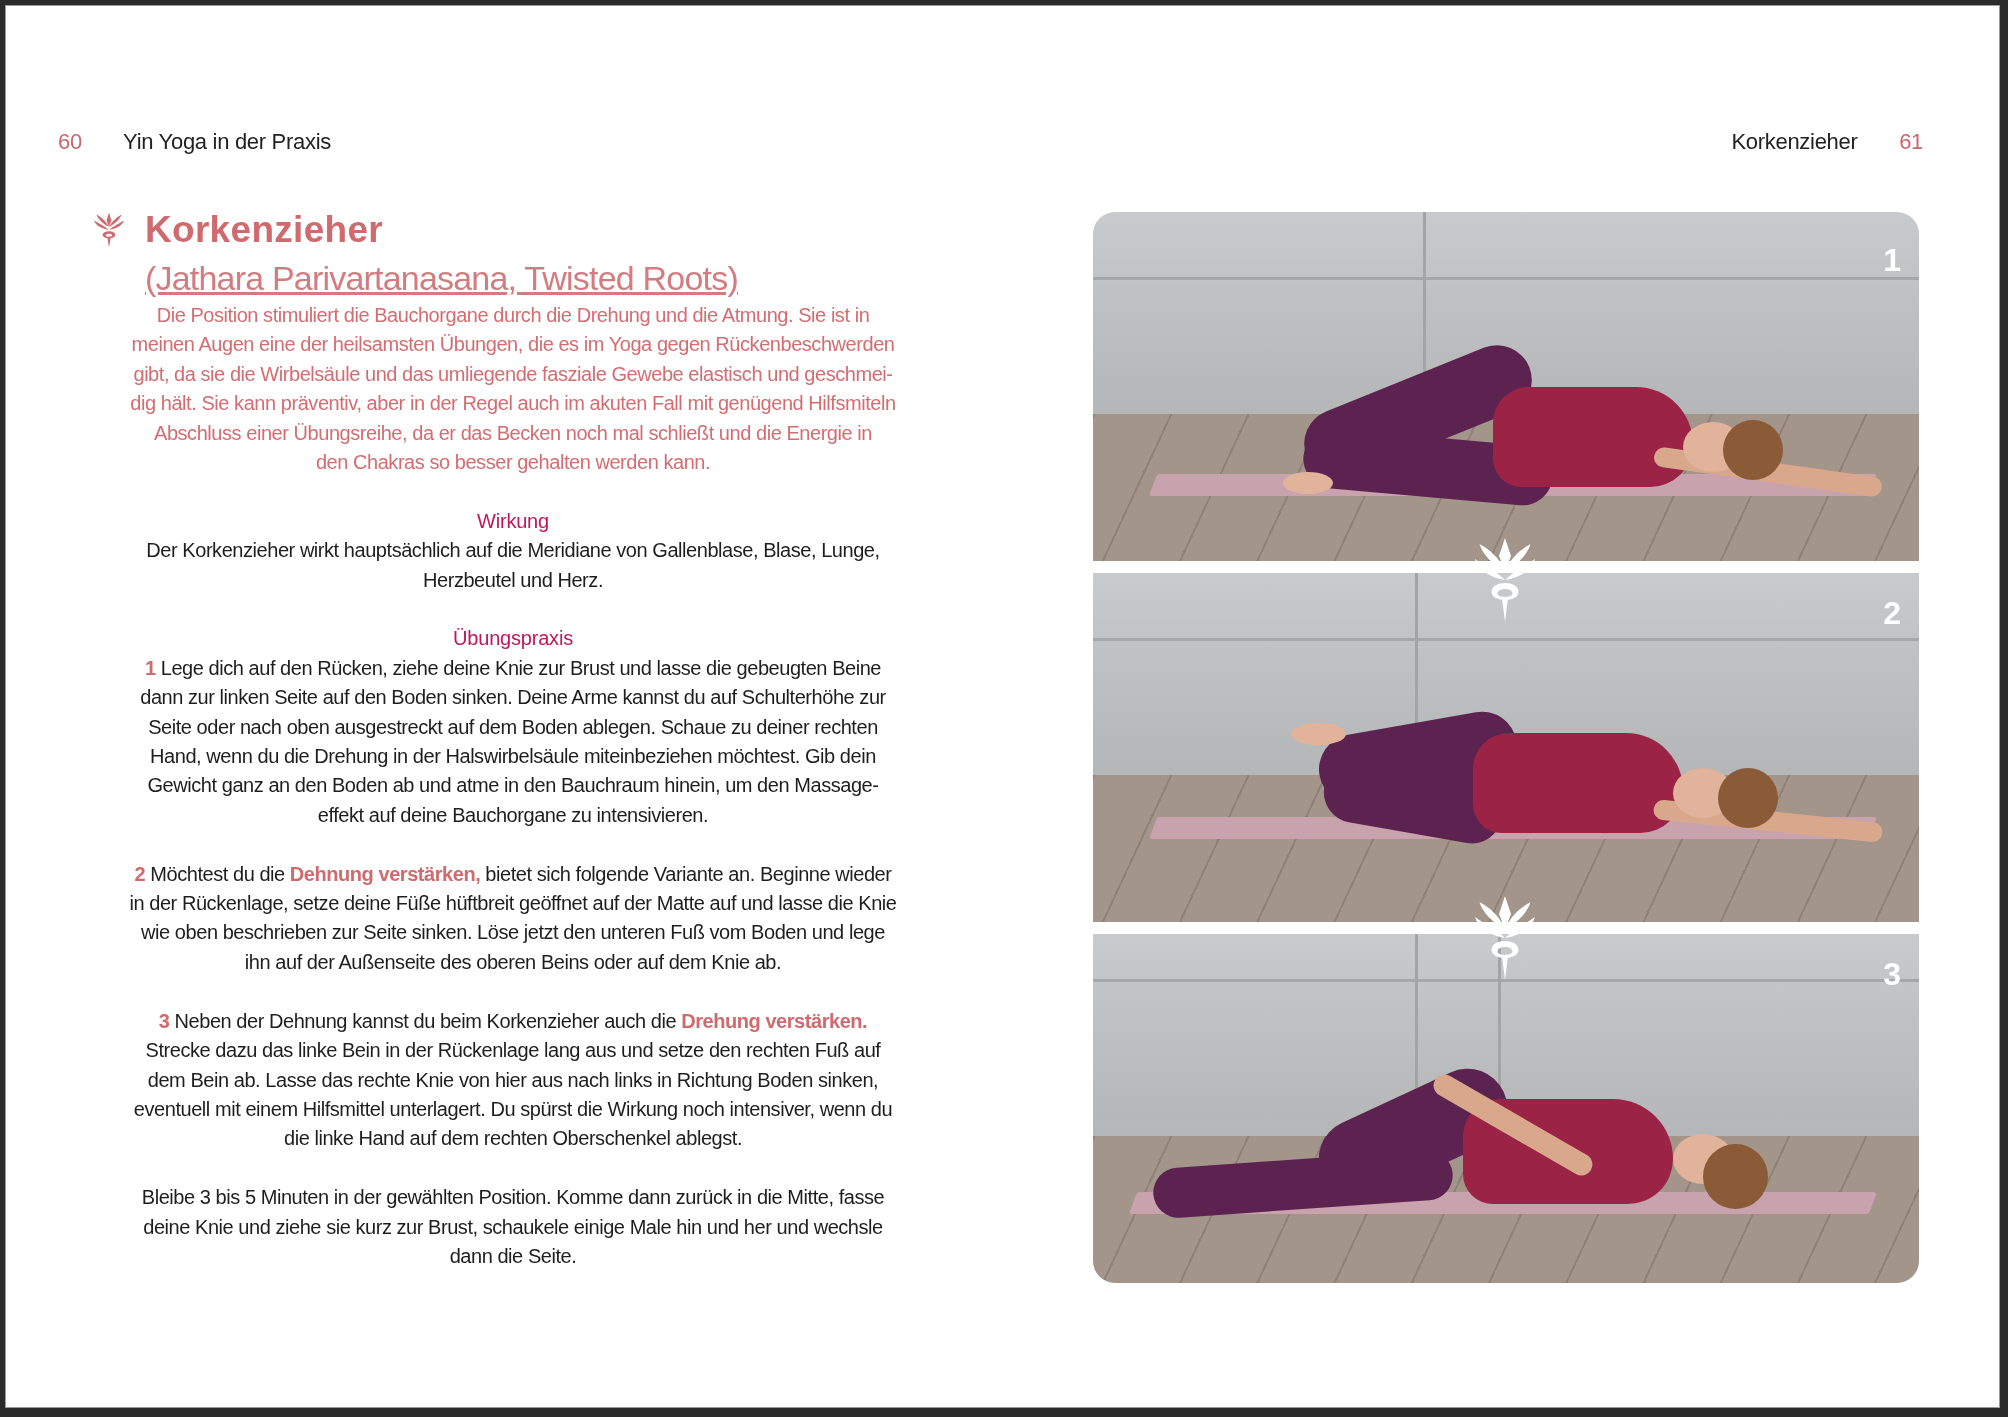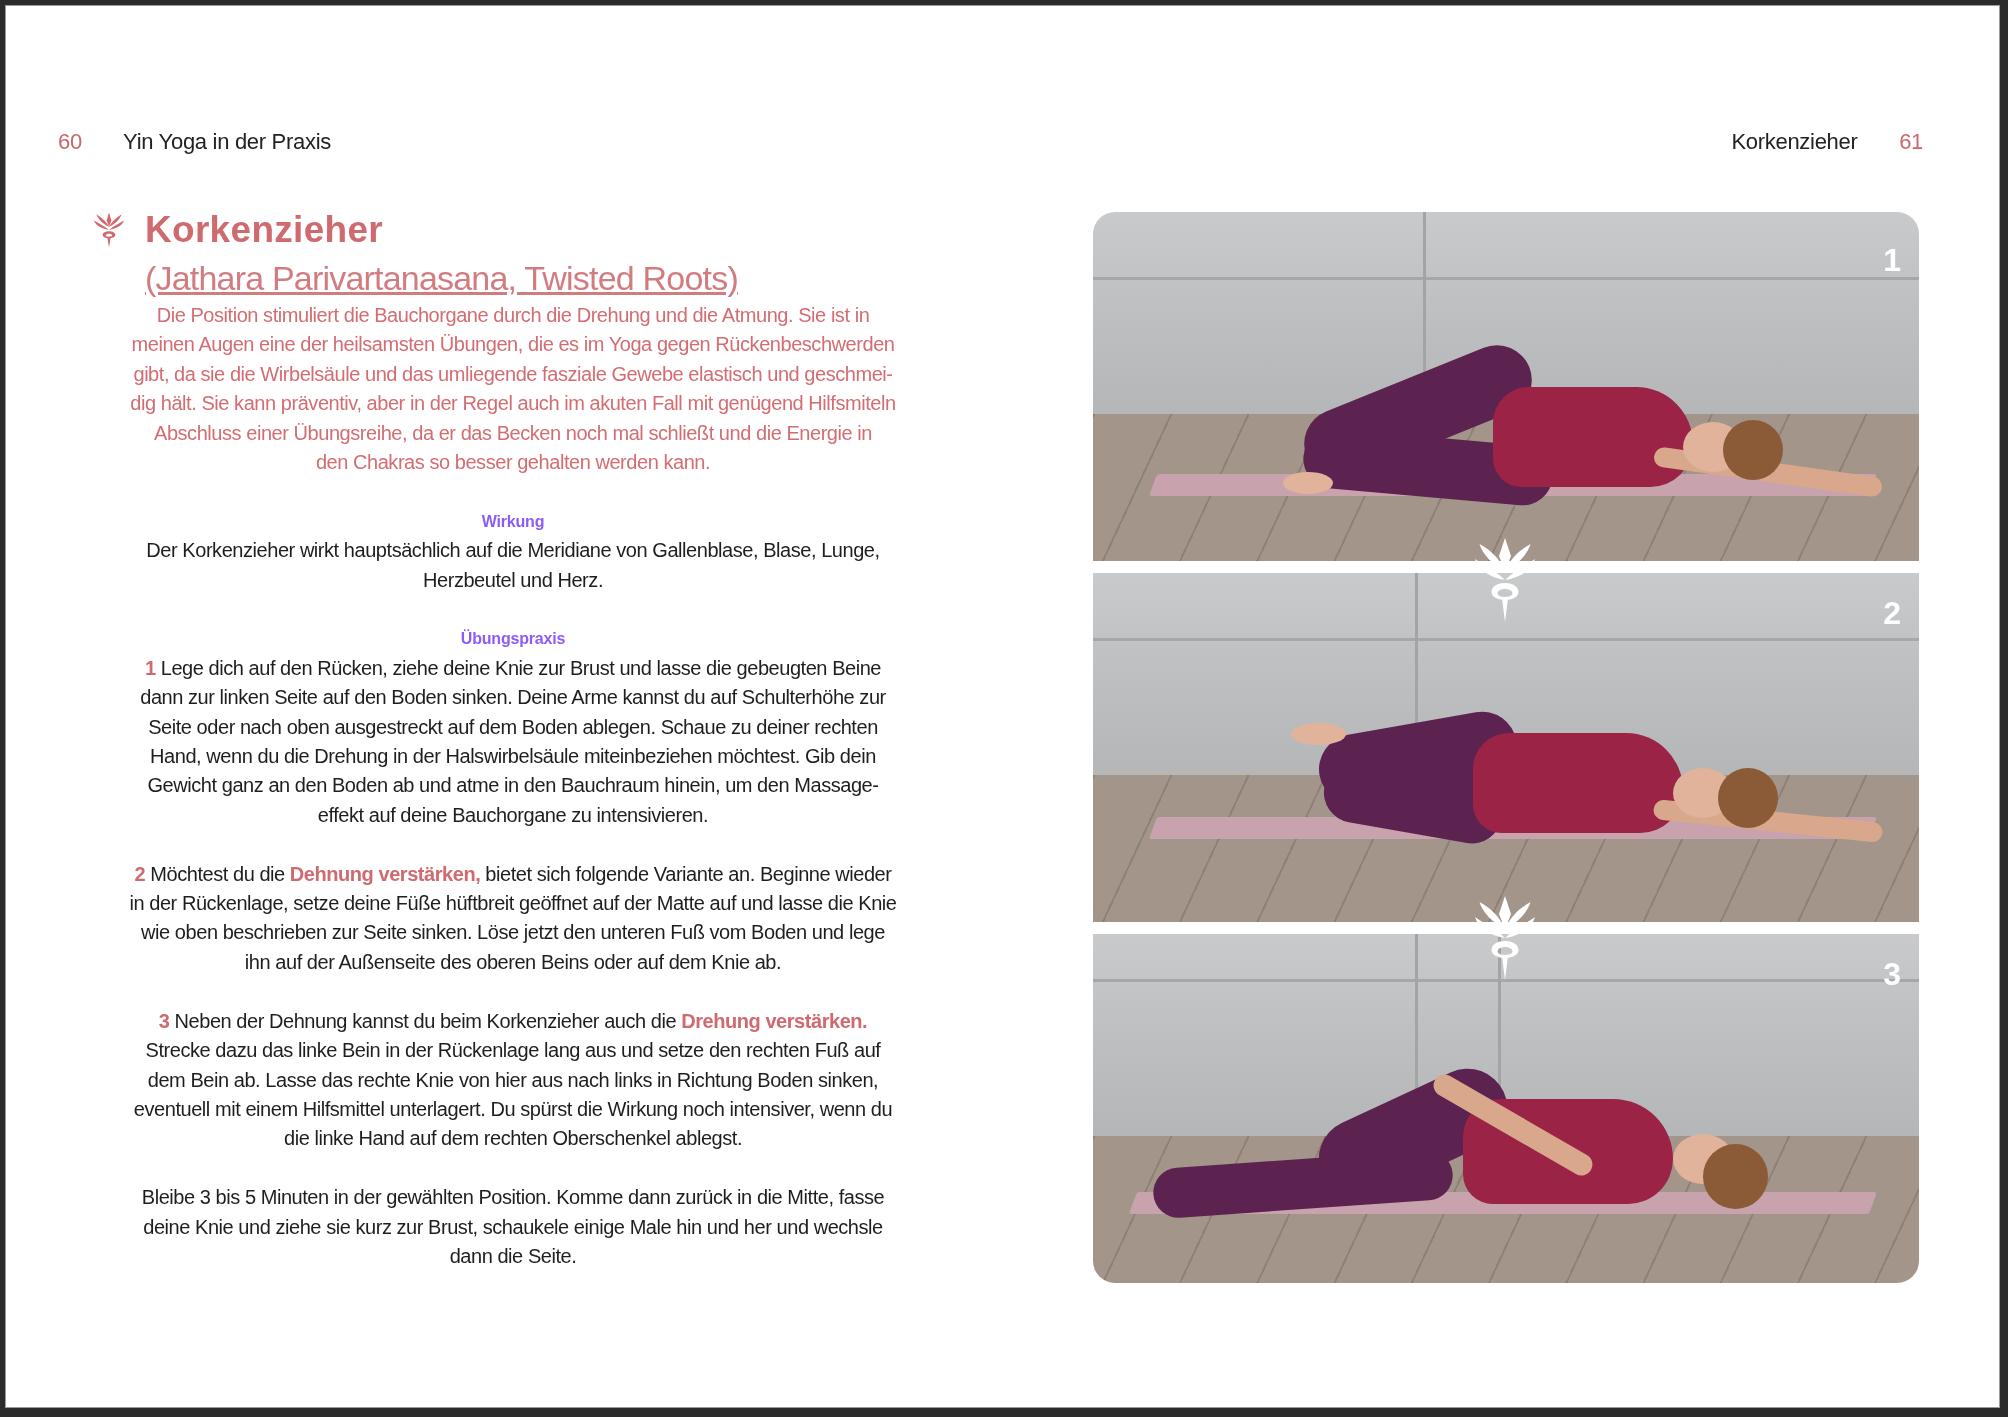--- a/index.html
+++ b/index.html
@@ -8,21 +8,21 @@
   .spread { position:absolute; left:5px; top:5px; width:1995px; height:1403px; background:#ffffff;
             box-shadow: inset 0 0 0 1px #9a9a9a; }
   .hdr { position:absolute; top:124px; font-size:22px; color:#222; letter-spacing:-0.3px; }
   .pnum { color:#c9676d; }
   .title-row { position:absolute; left:88px; top:204px; display:flex; align-items:center; }
   .ornament { width:32px; height:38px; margin-right:20px; }
   .title { font-size:37px; font-weight:bold; color:#cf6a6f; letter-spacing:0.3px; }
   .subtitle { position:absolute; left:140px; top:254px; font-size:34px; color:#d27c80; letter-spacing:-0.8px; font-weight:normal;text-decoration:underline; }
   .body-col { position:absolute; left:88px; width:840px; font-size:20px; line-height:29.4px; letter-spacing:-0.45px;text-align:center; }
   .intro { top:296px; color:#d36d72; }
-  .sect-h { font-weight:bold; color:#8b5cf6; font-size:16px; letter-spacing:-0.2px; }
+  .sect-h { font-weight:normal; color:#be185d; font-size:20px; letter-spacing:-0.2px; }
   .txt { color:#1e1e1e; }
   .hl { color:#cf6a6f; font-weight:bold; }
   .num { color:#cf6a6f; font-weight:bold; }
   p { margin:0; }
   .gap { height:29.4px; }
   .panel { position:absolute; left:1093px; top:212px; width:826px; height:1071px; border-radius:22px; overflow:hidden; background:#fff; }
   .photo { position:absolute; left:0; width:826px; height:349px; overflow:hidden; }
   .wall { position:absolute; left:0; top:0; width:100%; height:58%;
           background:linear-gradient(180deg,#c9cacb 0%,#bfc0c2 45%,#b5b6b8 100%); }
   .wall .hline { position:absolute; left:0; width:100%; height:3px; background:#a6a7a9; }

